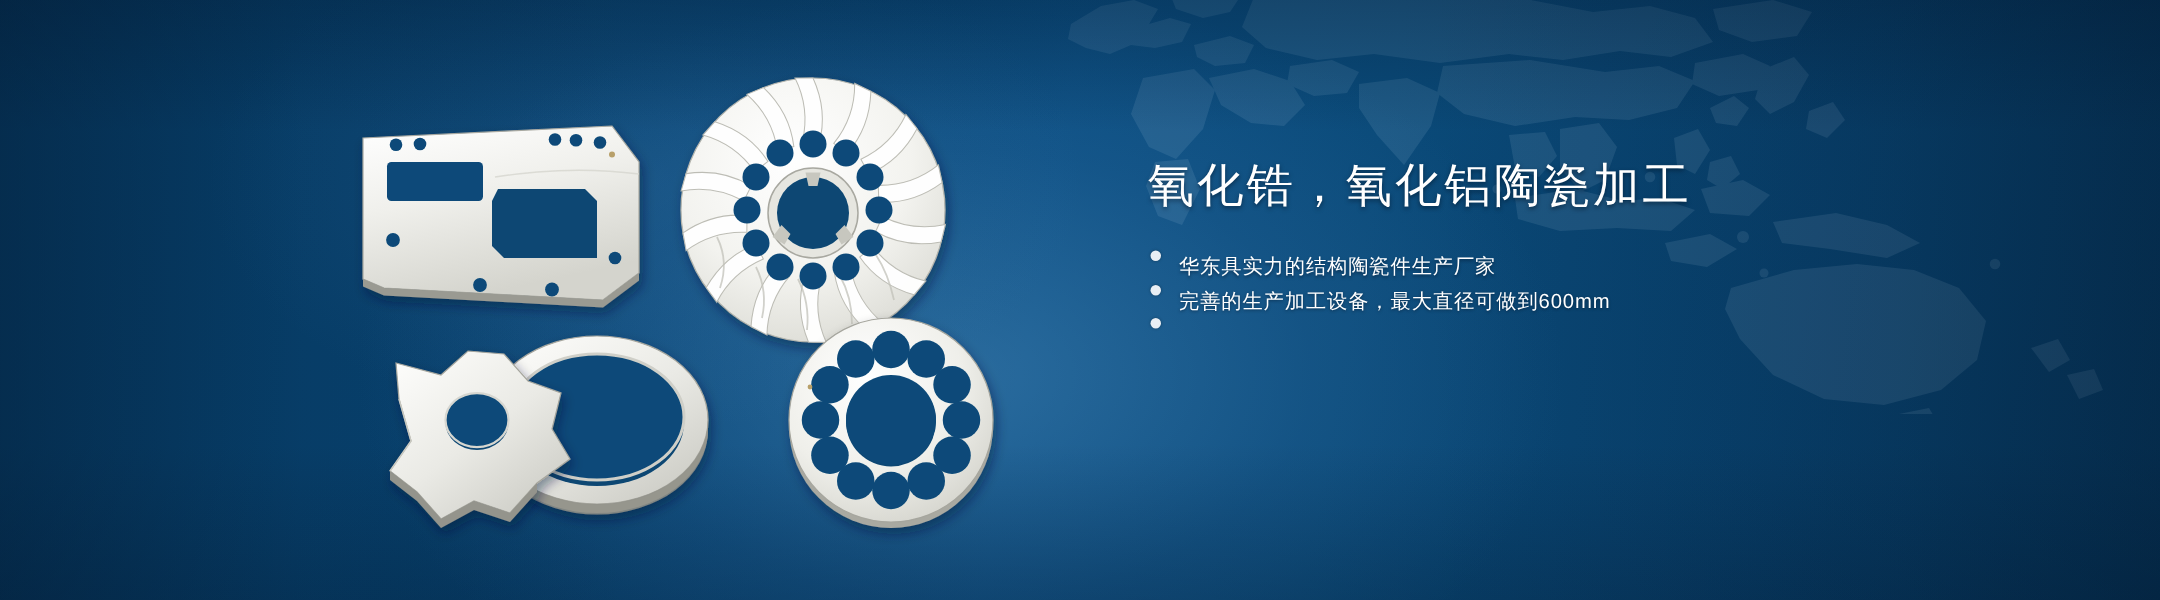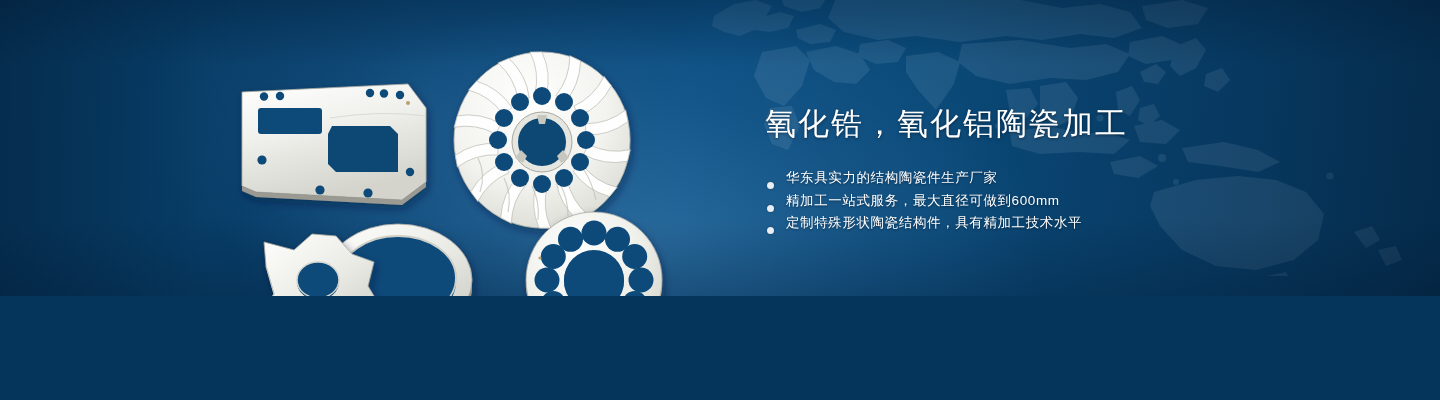--- a/index.html
+++ b/index.html
@@ -3,21 +3,21 @@
 <meta charset="utf-8">
 <title>Ceramic Banner</title>
 <style>
   html,body{margin:0;padding:0;}
   body{
     width:1440px;height:400px;overflow:hidden;
     font-family:"Liberation Sans","DejaVu Sans",sans-serif;
     background:#05355a;
   }
   .banner{
-    position:relative;width:1440px;height:296px;overflow:hidden;
+    position:relative;width:1440px;height:400px;overflow:hidden;
     background:#7f1d1d;
   }
   
   .bg-base{
     position:absolute;inset:0;
     background:linear-gradient(100deg,#073c65 0%,#07406c 22%,#0a4d80 48%,#0a4a79 62%,#083f6a 82%,#063458 100%);
   }
   .bg-glow{
     position:absolute;inset:0;
     background:radial-gradient(ellipse 560px 360px at 640px 250px, rgba(86,150,200,0.42) 0%, rgba(60,120,175,0.20) 42%, rgba(20,70,120,0.0) 72%);
@@ -43,21 +43,21 @@
     position:absolute;left:765px;top:104px;width:620px;
   }
   .headline{
     font-size:31px;line-height:40px;color:#ffffff;letter-spacing:2px;
     font-weight:400;
     text-shadow:0 1px 3px rgba(0,14,30,0.55);
     white-space:nowrap;
   }
   .bullets{list-style:none;margin:23px 0 0 0;padding:0;}
   .bullet{
-    display:flex;align-items:flex-end;height:22px;margin:0 0 0.5px 0;
+    display:flex;align-items:flex-start;height:22px;margin:0 0 0.5px 0;
   }
   .dot{
     width:7px;height:7px;border-radius:50%;
     background:#e8eef4;flex:0 0 auto;margin-left:2px;margin-right:12px;
     box-shadow:0 0 2px rgba(0,0,0,0.35);
   }
   .btxt{
     font-size:13.5px;line-height:22px;color:#ffffff;letter-spacing:0.6px;
     white-space:nowrap;text-shadow:0 1px 2px rgba(0,14,30,0.5);
   }
@@ -285,22 +285,21 @@
 
   <div class="text-col">
     <div class="headline">氧化锆，氧化铝陶瓷加工</div>
     <ul class="bullets">
       <li class="bullet">
         <span class="dot"></span>
         <span class="btxt">华东具实力的结构陶瓷件生产厂家</span>
       </li>
       <li class="bullet">
         <span class="dot"></span>
-        <span class="btxt">精加工一站式服务，最大直径可做到600mm</span>
+        <span class="btxt">完善的生产加工设备，最大直径可做到600mm</span>
       </li>
       <li class="bullet">
         <span class="dot"></span>
-        <span class="btxt">定制特殊形状陶瓷结构件，具有精加工技术水平</span>
       </li>
     </ul>
   </div>
 
 </div>
 
 </body></html>

